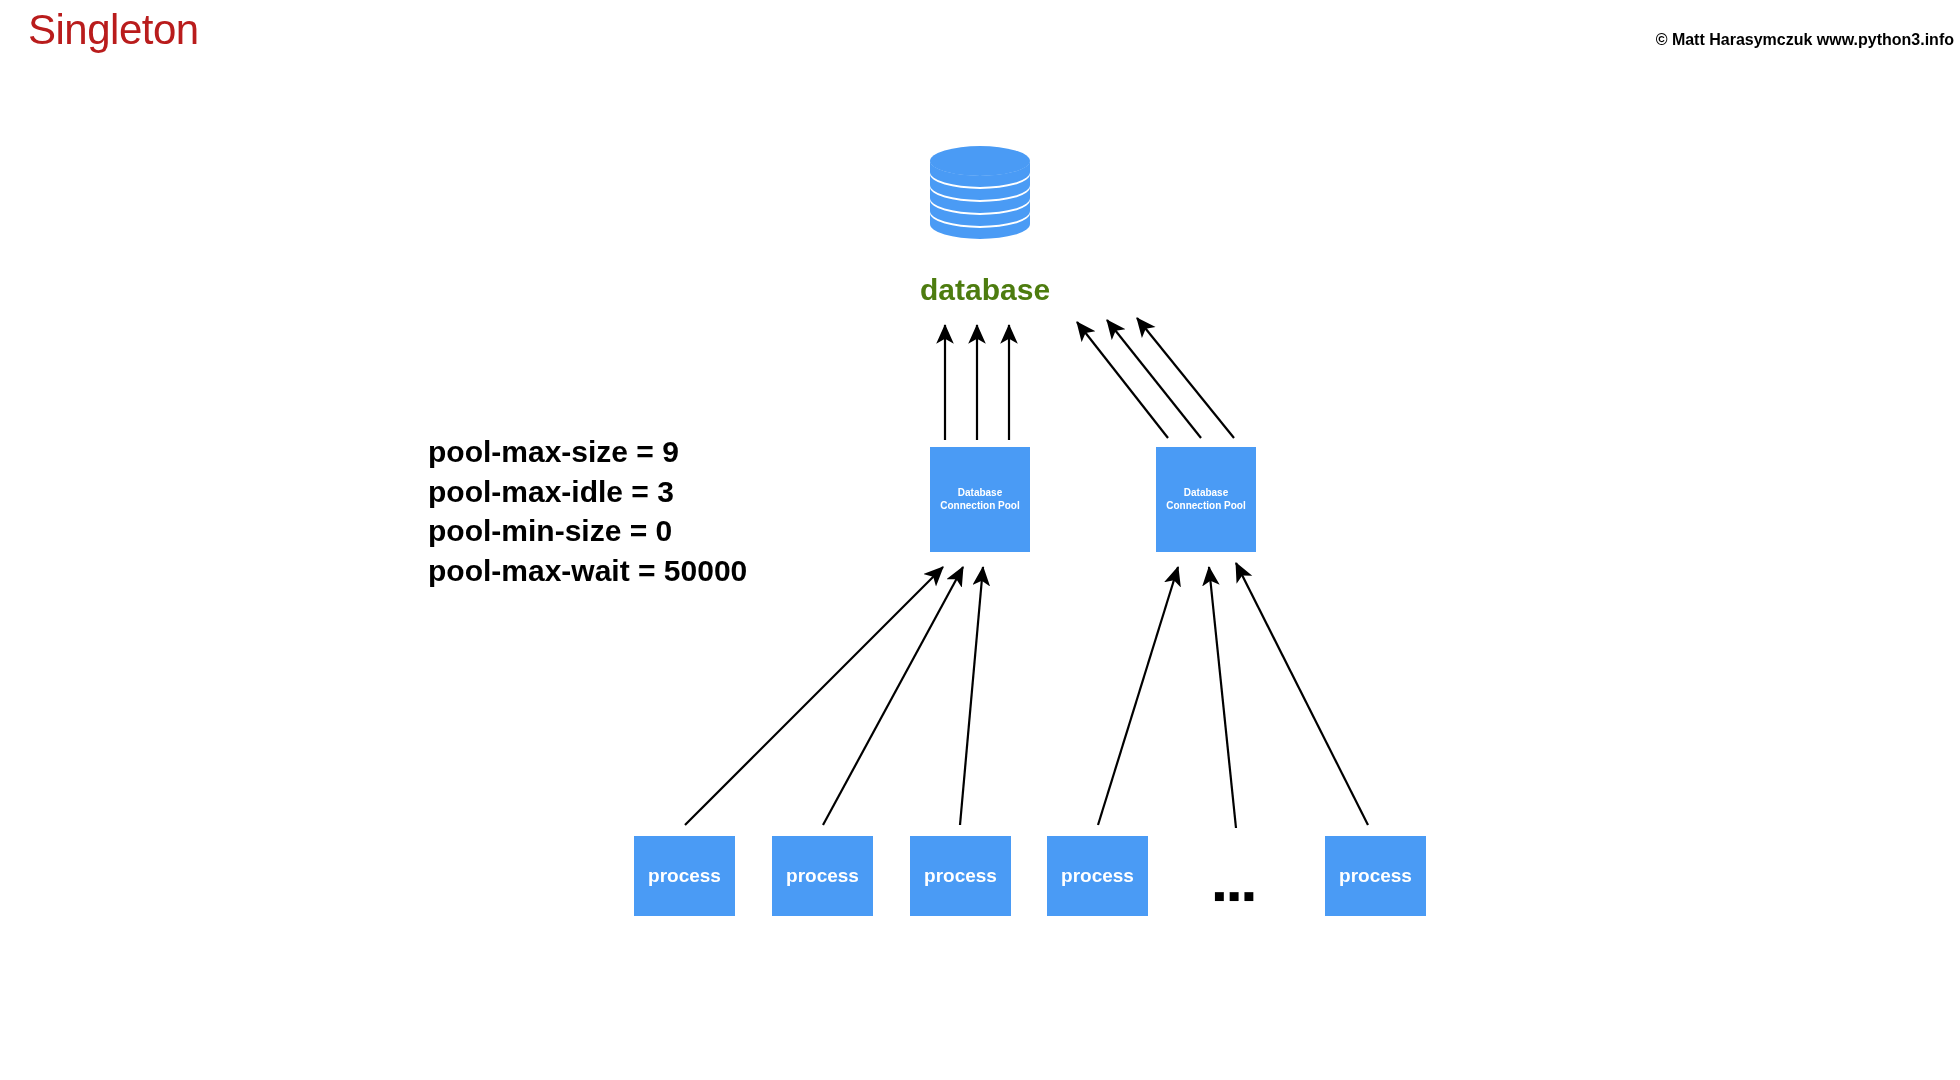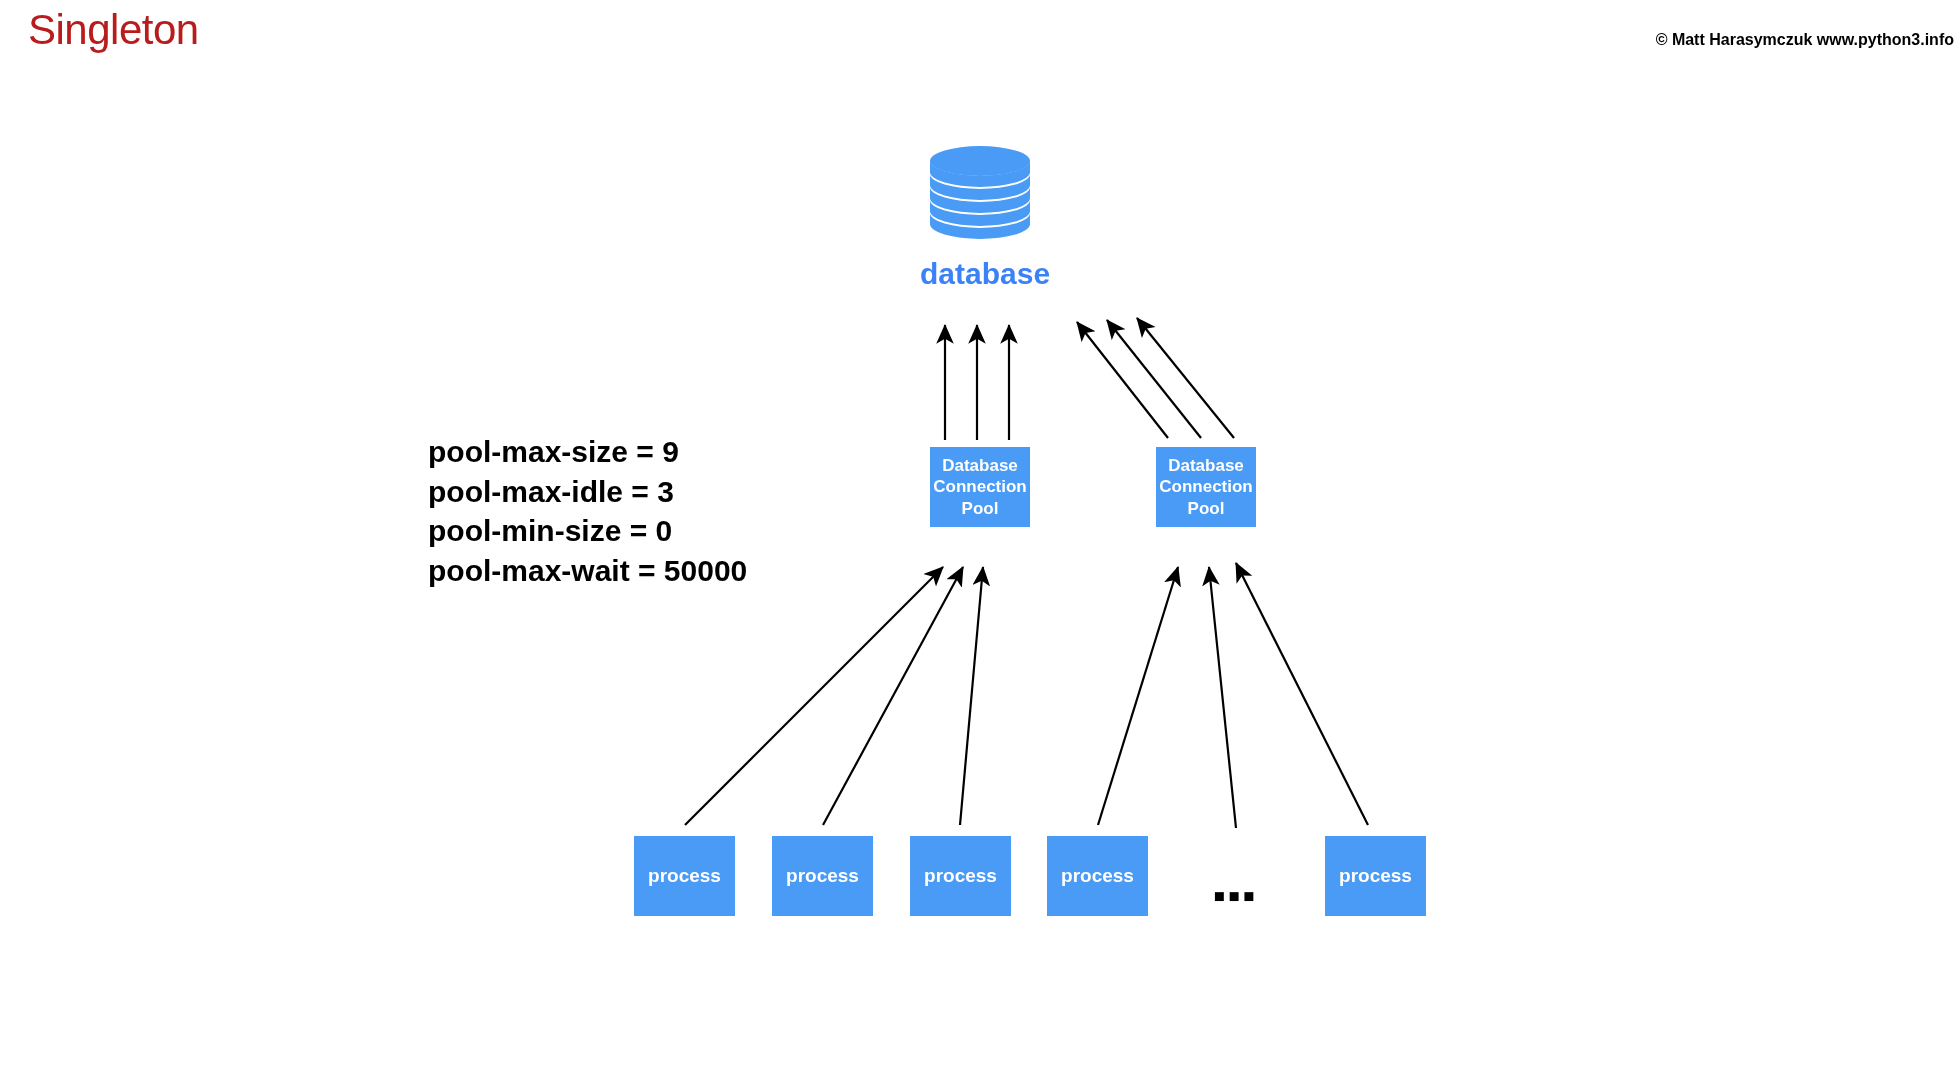--- a/index.html
+++ b/index.html
@@ -49,45 +49,45 @@
     width: 120px;
   }
   .db-cylinder {
     position: relative;
     width: 104px;
     height: 96px;
     margin: 0 auto;
   }
   .db-cylinder svg { display: block; }
   .db-label {
-    margin-top: 16px;
+    margin-top: 32px;
     text-align: center;
     font-size: 30px;
     font-weight: bold;
-    color: #3b82f6;
+    color: #4d7c0f;
     white-space: nowrap;
   }
 
   
   .node-box {
     position: absolute;
     background: #4a9bf5;
     display: flex;
     align-items: center;
     justify-content: center;
     text-align: center;
     color: #ffffff;
     font-weight: bold;
     line-height: 1.25;
     box-sizing: border-box;
   }
   .pool-box {
     width: 100px;
-    height: 80px;
-    font-size: 17px;
+    height: 105px;
+    font-size: 10px;
     padding: 0 8px;
   }
   .process-box {
     width: 101px;
     height: 80px;
     font-size: 19px;
   }
   .ellipsis {
     position: absolute;
     font-size: 36px;

